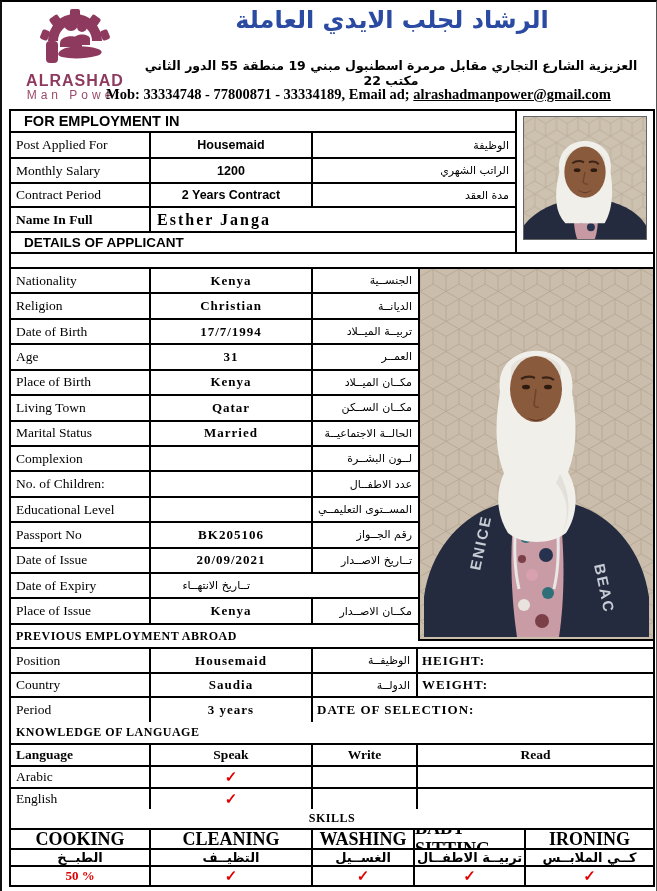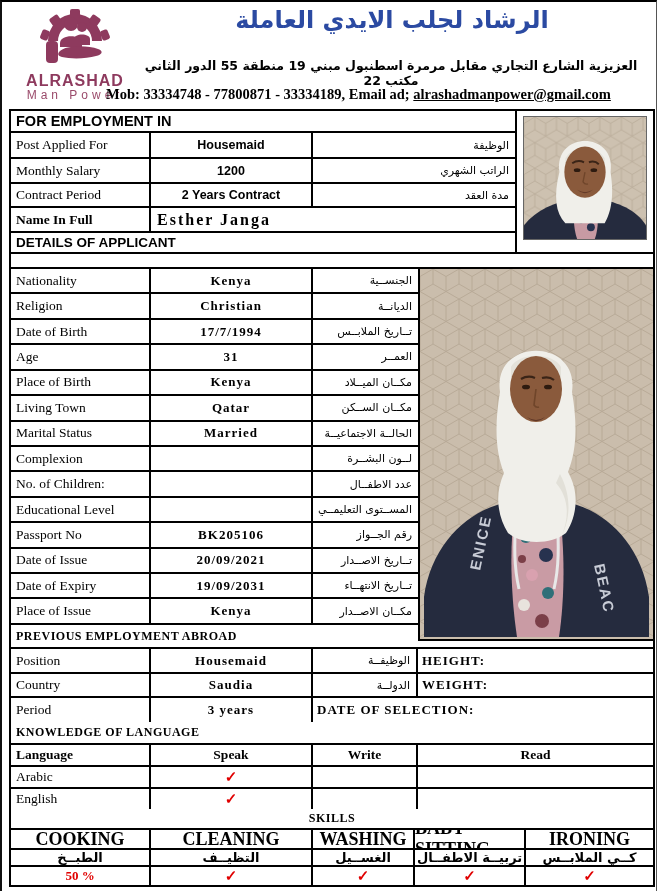--- a/index.html
+++ b/index.html
@@ -26,21 +26,21 @@
   .maintable { position:absolute; left:7px; top:107px; width:646px; border:2px solid #000; background:#fff; }
   .row  { display:flex; border-bottom:2px solid #000; align-items:stretch; }
   .row:last-child { border-bottom:none; }
   .cell { display:flex; align-items:center; border-right:2px solid #000; overflow:hidden; }
   .cell.last { border-right:none; }
   .lab  { padding-left:5px; font-size:13.5px; }
   .val  { justify-content:center; font-weight:bold; font-size:13px; letter-spacing:1px; }
   .val-sans { justify-content:center; font-family:"Liberation Sans", sans-serif; font-weight:bold; font-size:12.5px; }
   .ar   { direction:rtl; justify-content:flex-start; padding-right:6px; font-family:"DejaVu Sans", sans-serif;
           font-size:11px; white-space:nowrap; }
-  .sec-sans  { font-family:"Liberation Sans", sans-serif; font-weight:bold; font-size:14.5px; padding-left:5px; }
+  .sec-sans  { font-family:"Liberation Sans", sans-serif; font-weight:bold; font-size:14.5px; padding-left:13px; }
   .sec-serif { font-weight:bold; font-size:12px; letter-spacing:0.5px; padding-left:5px; }
   .w140{width:140px} .w162{width:162px} .w202{width:202px} .w105{width:105px}
   .w235{width:235px} .w364{width:364px} .w504{width:504px} .w407{width:407px}
   .w102{width:102px} .w111{width:111px} .w127{width:127px} .full{width:642px}
   .h22{height:22px} .h26{height:26px} .h25{height:25px} .h24{height:24px} .h19{height:19px}
   .h15{height:15px} .h23{height:23px} .h20{height:20px} .h21{height:21px} .h17{height:17px} .h18{height:18px}
 
   .blockA { display:flex; border-bottom:2px solid #000; }
   .blockA-left { width:504px; }
   .blockA-left .row:last-child { border-bottom:none; }
@@ -166,21 +166,21 @@
             <div class="cell last w105 ar" dir="rtl">الجنســية</div>
           </div>
         <div class="row">
             <div class="cell w140 lab">Religion</div>
             <div class="cell w162 val">Christian</div>
             <div class="cell last w105 ar" dir="rtl">الديانــة</div>
           </div>
         <div class="row">
             <div class="cell w140 lab">Date of Birth</div>
             <div class="cell w162 val">17/7/1994</div>
-            <div class="cell last w105 ar" dir="rtl">تــاريخ الملابــس</div>
+            <div class="cell last w105 ar" dir="rtl">تربيــة الميــلاد</div>
           </div>
         <div class="row">
             <div class="cell w140 lab">Age</div>
             <div class="cell w162 val">31</div>
             <div class="cell last w105 ar" dir="rtl">العمــر</div>
           </div>
         <div class="row">
             <div class="cell w140 lab">Place of Birth</div>
             <div class="cell w162 val">Kenya</div>
             <div class="cell last w105 ar" dir="rtl">مكــان الميــلاد</div>
@@ -215,21 +215,20 @@
             <div class="cell w162 val">BK205106</div>
             <div class="cell last w105 ar" dir="rtl">رقم الجــواز</div>
           </div>
         <div class="row">
             <div class="cell w140 lab">Date of Issue</div>
             <div class="cell w162 val">20/09/2021</div>
             <div class="cell last w105 ar" dir="rtl">تــاريخ الاصــدار</div>
           </div>
         <div class="row">
             <div class="cell w140 lab">Date of Expiry</div>
-            <div class="cell w162 val">19/09/2031</div>
             <div class="cell last w105 ar" dir="rtl">تــاريخ الانتهــاء</div>
           </div>
         <div class="row">
             <div class="cell w140 lab">Place of Issue</div>
             <div class="cell w162 val">Kenya</div>
             <div class="cell last w105 ar" dir="rtl">مكــان الاصــدار</div>
           </div>
       </div>
       <div class="photo-lg-wrap">
         <div class="photo-lg">

